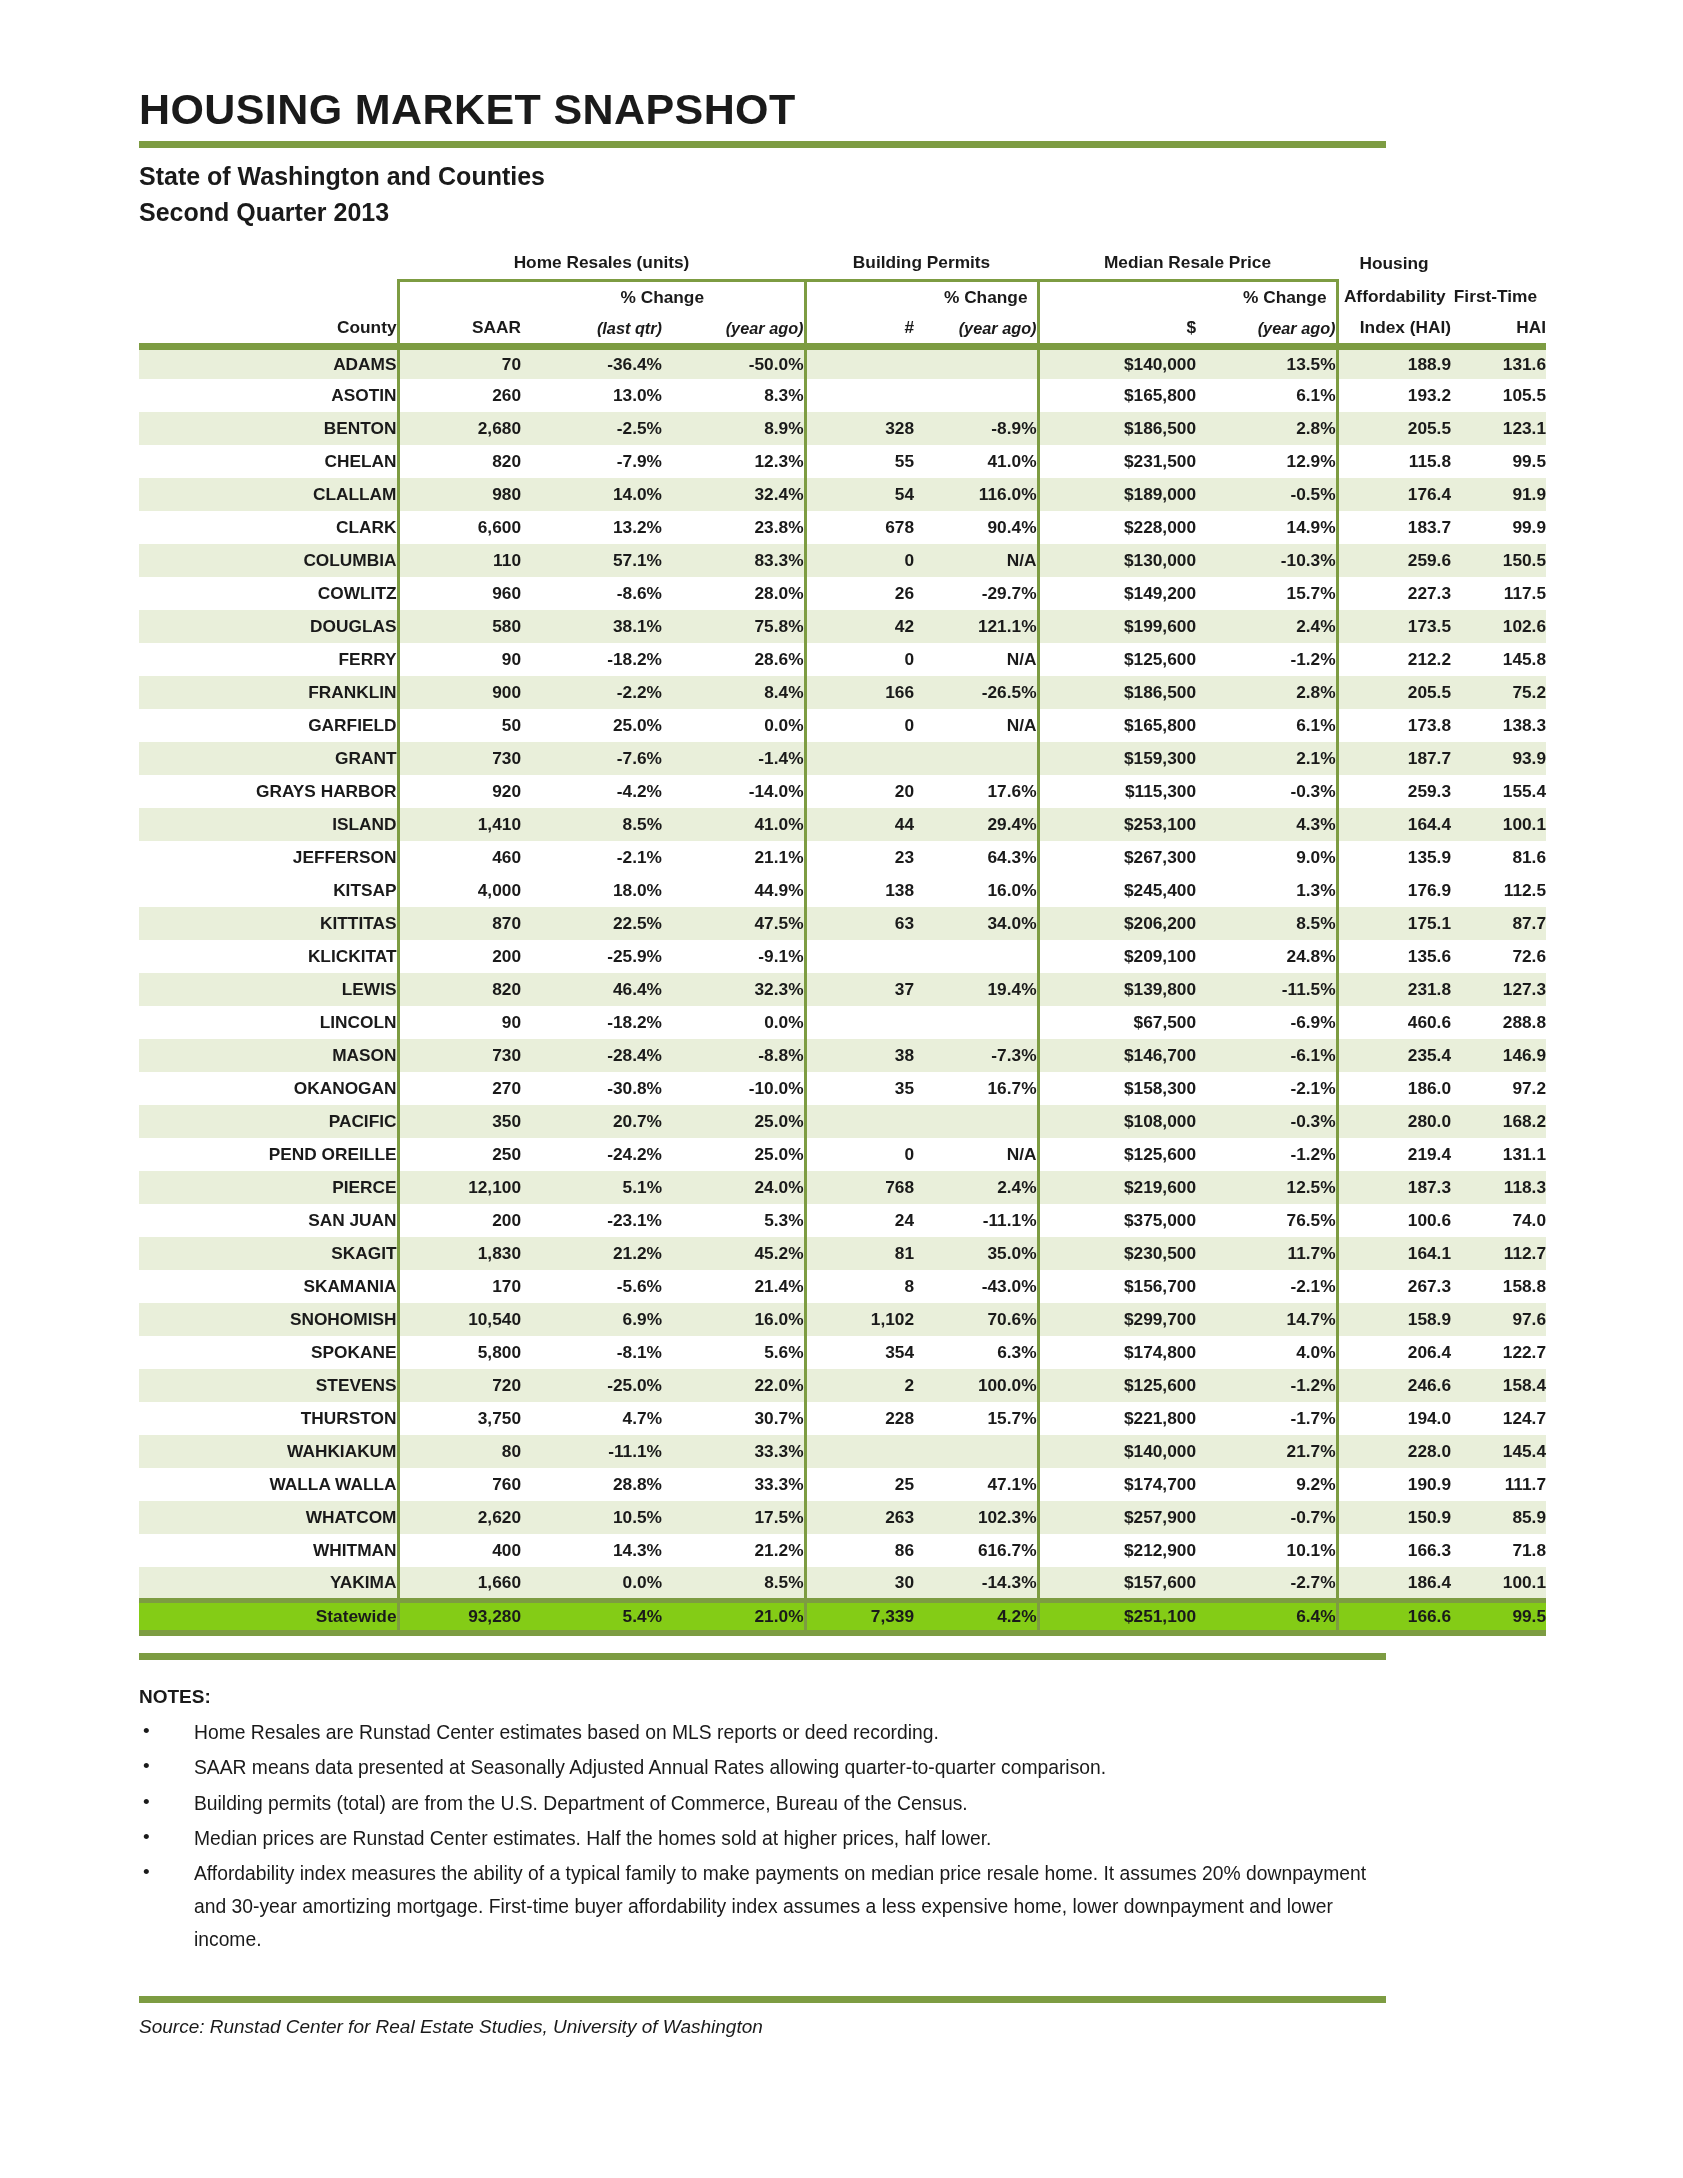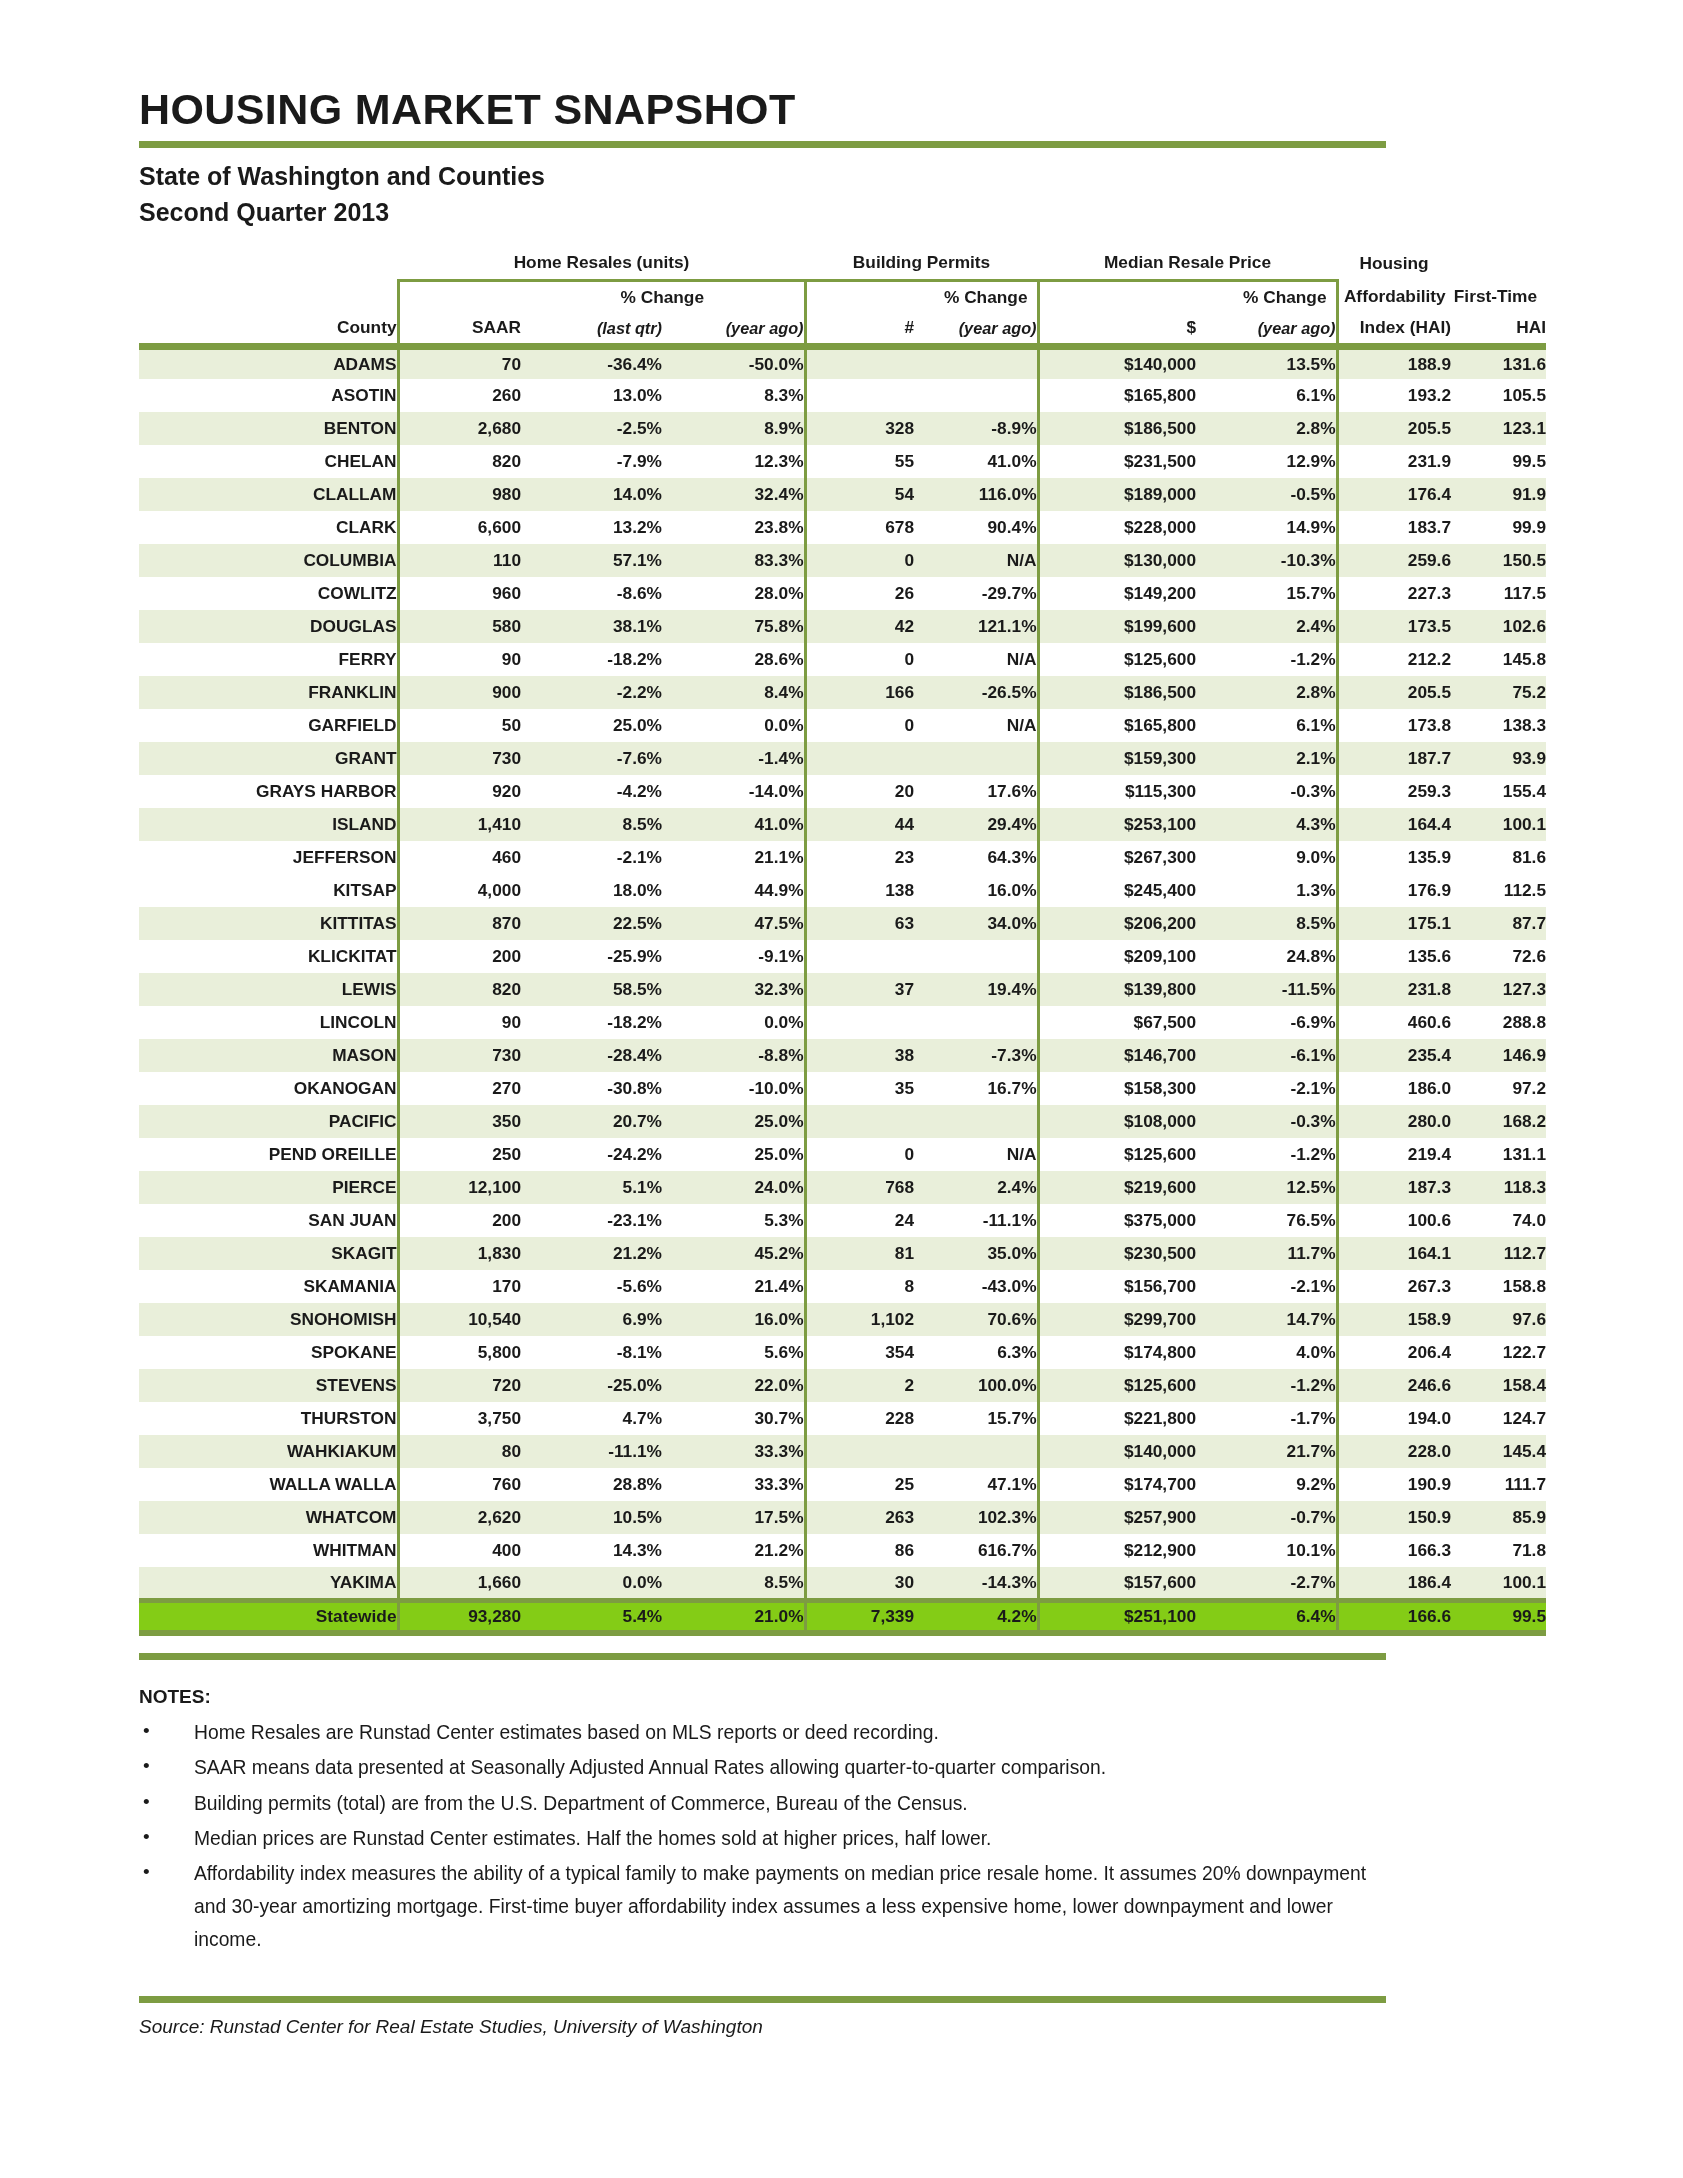--- a/index.html
+++ b/index.html
@@ -269,21 +269,21 @@
         </tr>
         <tr>
           <td class="county">CHELAN</td>
           <td class="num bl">820</td>
           <td class="num">-7.9%</td>
           <td class="num">12.3%</td>
           <td class="num bl">55</td>
           <td class="num">41.0%</td>
           <td class="num bl">$231,500</td>
           <td class="num br">12.9%</td>
-          <td class="num">231.9</td>
+          <td class="num">115.8</td>
           <td class="num">99.5</td>
         </tr>
         <tr class="alt">
           <td class="county">CLALLAM</td>
           <td class="num bl">980</td>
           <td class="num">14.0%</td>
           <td class="num">32.4%</td>
           <td class="num bl">54</td>
           <td class="num">116.0%</td>
           <td class="num bl">$189,000</td>
@@ -455,21 +455,21 @@
           <td class="num bl"></td>
           <td class="num"></td>
           <td class="num bl">$209,100</td>
           <td class="num br">24.8%</td>
           <td class="num">135.6</td>
           <td class="num">72.6</td>
         </tr>
         <tr class="alt">
           <td class="county">LEWIS</td>
           <td class="num bl">820</td>
-          <td class="num">58.5%</td>
+          <td class="num">46.4%</td>
           <td class="num">32.3%</td>
           <td class="num bl">37</td>
           <td class="num">19.4%</td>
           <td class="num bl">$139,800</td>
           <td class="num br">-11.5%</td>
           <td class="num">231.8</td>
           <td class="num">127.3</td>
         </tr>
         <tr>
           <td class="county">LINCOLN</td>

